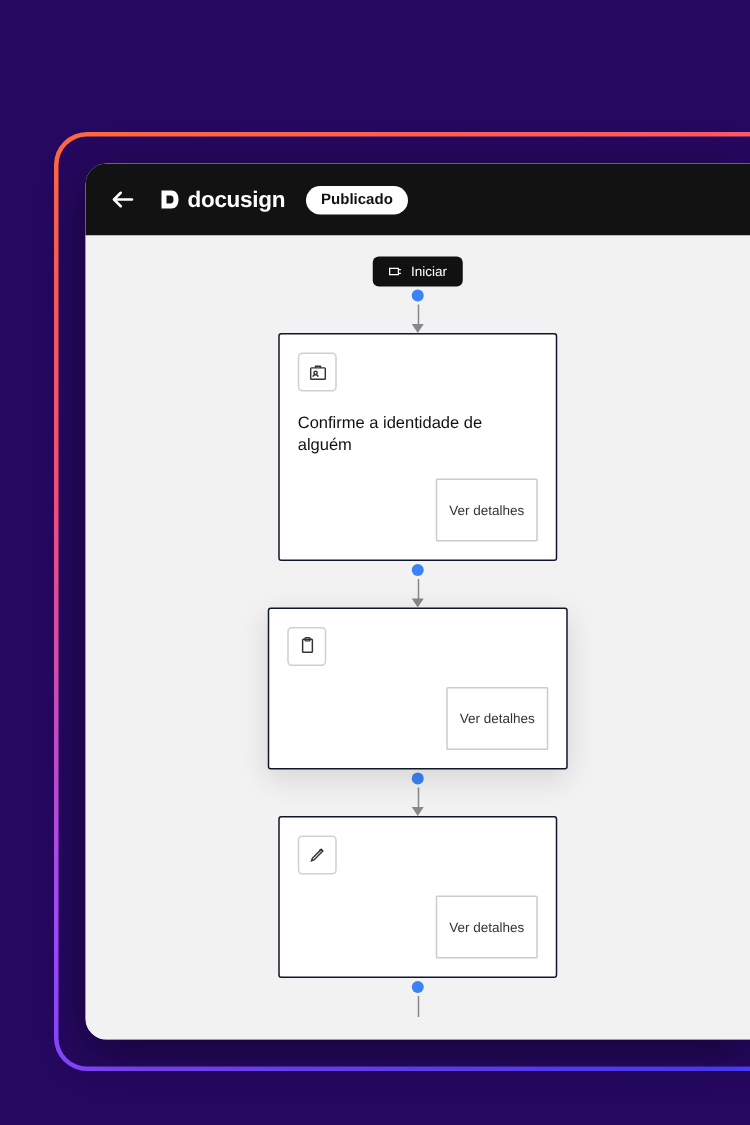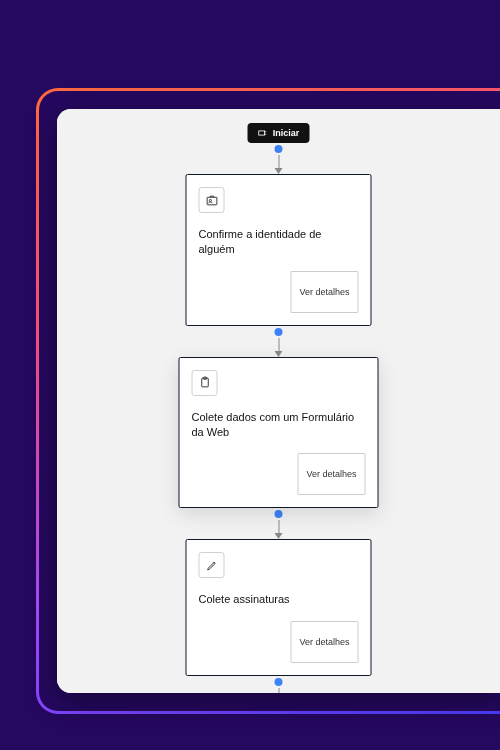--- a/index.html
+++ b/index.html
@@ -61,21 +61,21 @@
     flex: 1;
     position: relative;
     background: #f2f2f2;
     overflow: hidden;
   }
   .flow { position: absolute; top: 14px; left: 50%; transform: translateX(-50%); display: flex; flex-direction: column; align-items: center; width: 100%; }
   .start-pill {
     background: #111;
     color: #fff;
     font-size: 9px;
-    font-weight: 700;
+    font-weight: 400;
     padding: 5px 10px;
     border-radius: 4px;
     display: flex;
     align-items: center;
     gap: 5px;
     cursor: default;
   }
   .connector { display: flex; flex-direction: column; align-items: center; }
   .dot { width: 8px; height: 8px; border-radius: 50%; background: #3b82f6; margin: 2px 0; }
   .line { width: 1px; height: 14px; background: #888; }
@@ -119,20 +119,35 @@
   }
   .card::after { content: ""; display: block; clear: both; }
 </style>
 </head>
 <body>
 
 <div class="gradient-frame">
   <div class="inner-bg">
     <div class="device">
 
+      <div class="app-header">
+        <div class="back-arrow">
+          <svg width="18" height="18" viewBox="0 0 24 24" fill="none" stroke="currentColor" stroke-width="2.2" stroke-linecap="round" stroke-linejoin="round">
+              <line x1="20" y1="12" x2="4" y2="12"></line>
+              <polyline points="10 18 4 12 10 6"></polyline>
+            </svg>
+        </div>
+        <div class="logo">
+          <svg width="16" height="16" viewBox="0 0 24 24" fill="#fff">
+              <path d="M4 3h10c4 0 7 3 7 9s-3 9-7 9H4V3zm5 5v8h4c2 0 3-1.5 3-4s-1-4-3-4H9z"></path>
+            </svg>
+          <span>docusign</span>
+        </div>
+        <span class="badge">Publicado</span>
+      </div>
 
       <div class="canvas">
         <div class="flow">
 
           <div class="start-pill">
             <svg width="10" height="10" viewBox="0 0 24 24" fill="none" stroke="#fff" stroke-width="2">
                 <rect x="3" y="7" width="14" height="10"></rect>
                 <line x1="21" y1="9" x2="17" y2="9"></line>
                 <line x1="21" y1="15" x2="17" y2="15"></line>
               </svg>
@@ -164,38 +179,36 @@
             <div class="arrow-head"></div>
           </div>
 
           <div class="card highlight">
             <div class="card-icon">
               <svg width="13" height="13" viewBox="0 0 24 24" fill="none" stroke="currentColor" stroke-width="1.8">
                   <rect x="6" y="4" width="12" height="16" rx="1"></rect>
                   <rect x="9" y="2" width="6" height="4" rx="1"></rect>
                 </svg>
             </div>
-            <div class="card-title">Colete dados com um Formulário da Web</div>
             <button class="card-btn">Ver detalhes</button>
           </div>
 
           <div class="connector">
             <div class="dot"></div>
             <div class="line"></div>
             <div class="arrow-head"></div>
           </div>
 
           <div class="card">
             <div class="card-icon">
               <svg width="13" height="13" viewBox="0 0 24 24" fill="none" stroke="currentColor" stroke-width="1.8">
                   <path d="M4 20l3-1 11-11-2-2L5 17l-1 3z"></path>
                   <path d="M14 6l2 2"></path>
                 </svg>
             </div>
-            <div class="card-title">Colete assinaturas</div>
             <button class="card-btn">Ver detalhes</button>
           </div>
 
           <div class="connector">
             <div class="dot"></div>
             <div class="line"></div>
           </div>
 
         </div>
       </div>

